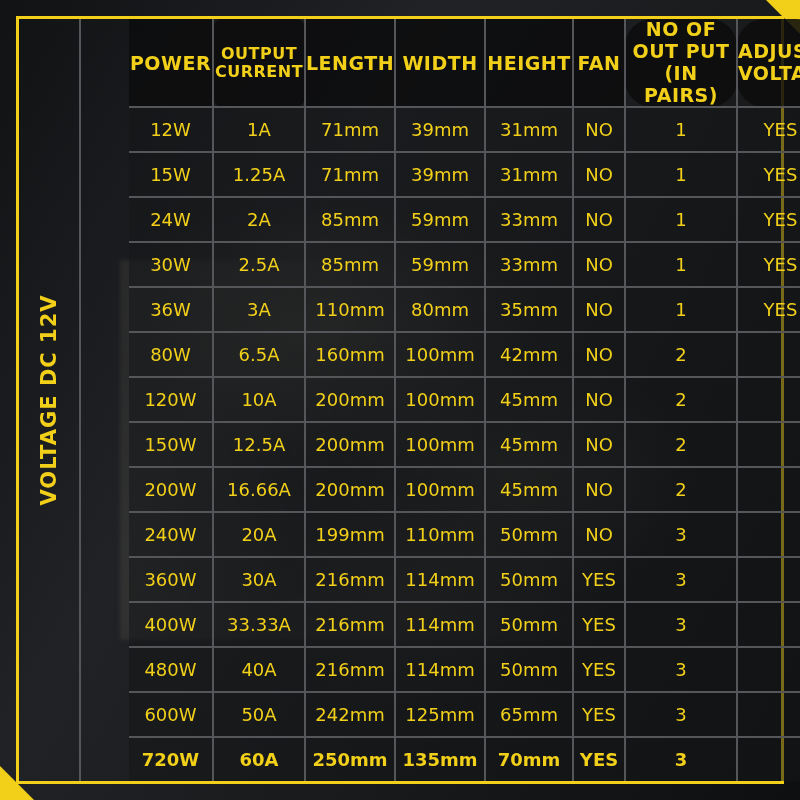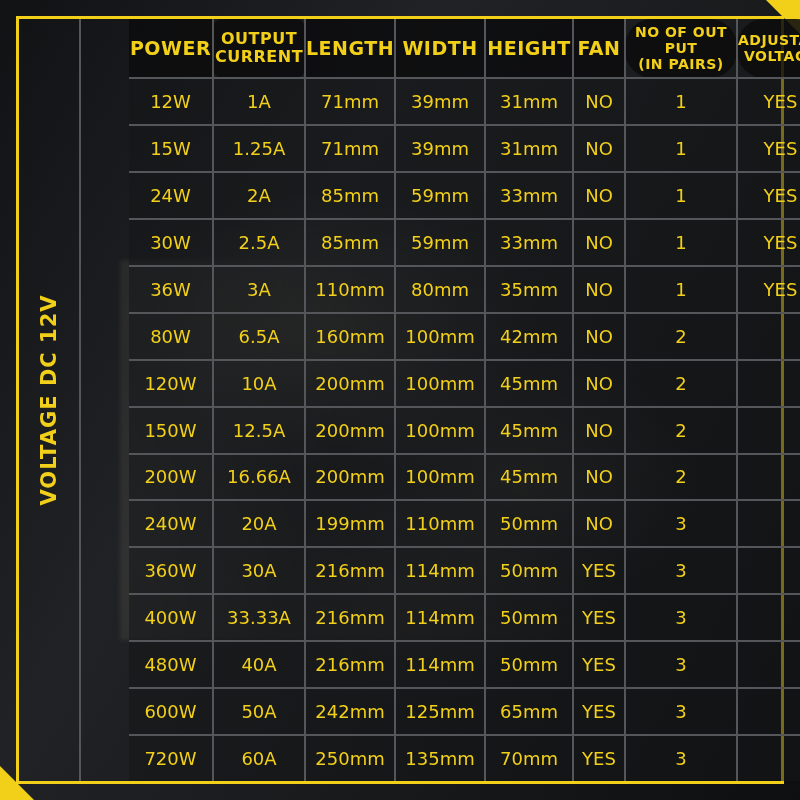--- a/index.html
+++ b/index.html
@@ -121,36 +121,37 @@
   }
   table.spec thead th {
     height: 58px;
     font-size: 19px;
     font-weight: bold;
     letter-spacing: 0.5px;
     background: rgba(12,13,14,0.88);
     border-top: none;
   }
   table.spec thead th.small {
-    font-size: 14px;
+    font-size: 19px;
     line-height: 1.15;
     border-radius: 27px;
   }
   table.spec thead th.two-line {
     font-size: 16px;
     line-height: 1.1;
     border-radius: 9px;
   }
   table.spec tbody td {
     height: 38px;
     font-size: 18px;
     background: rgba(20,21,23,0.55);
   }
   table.spec tbody tr:last-child td {
     border-bottom: none;
+    font-weight: bold;
   }
   table.spec th:first-child, table.spec td:first-child {
     border-left: none;
   }
   table.spec th:last-child, table.spec td:last-child {
     border-right: none;
   }
 
   
   col.c-power { width: 84px; }

